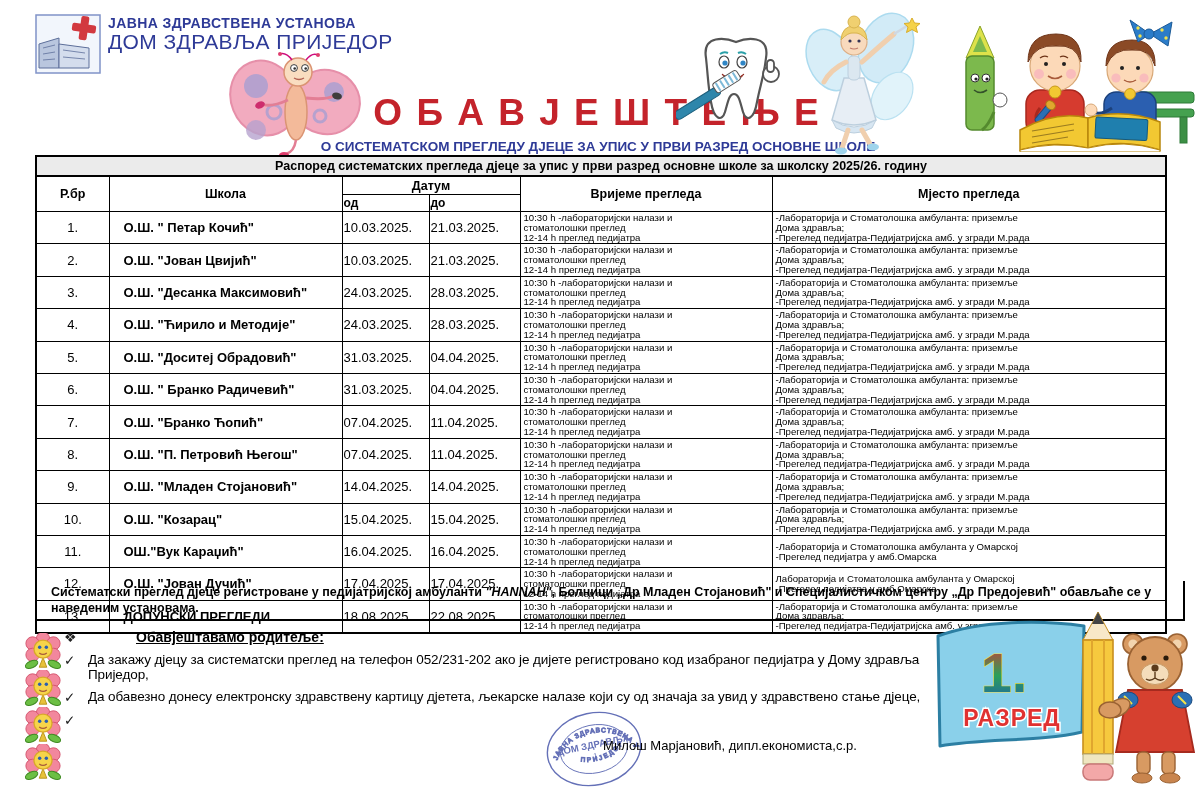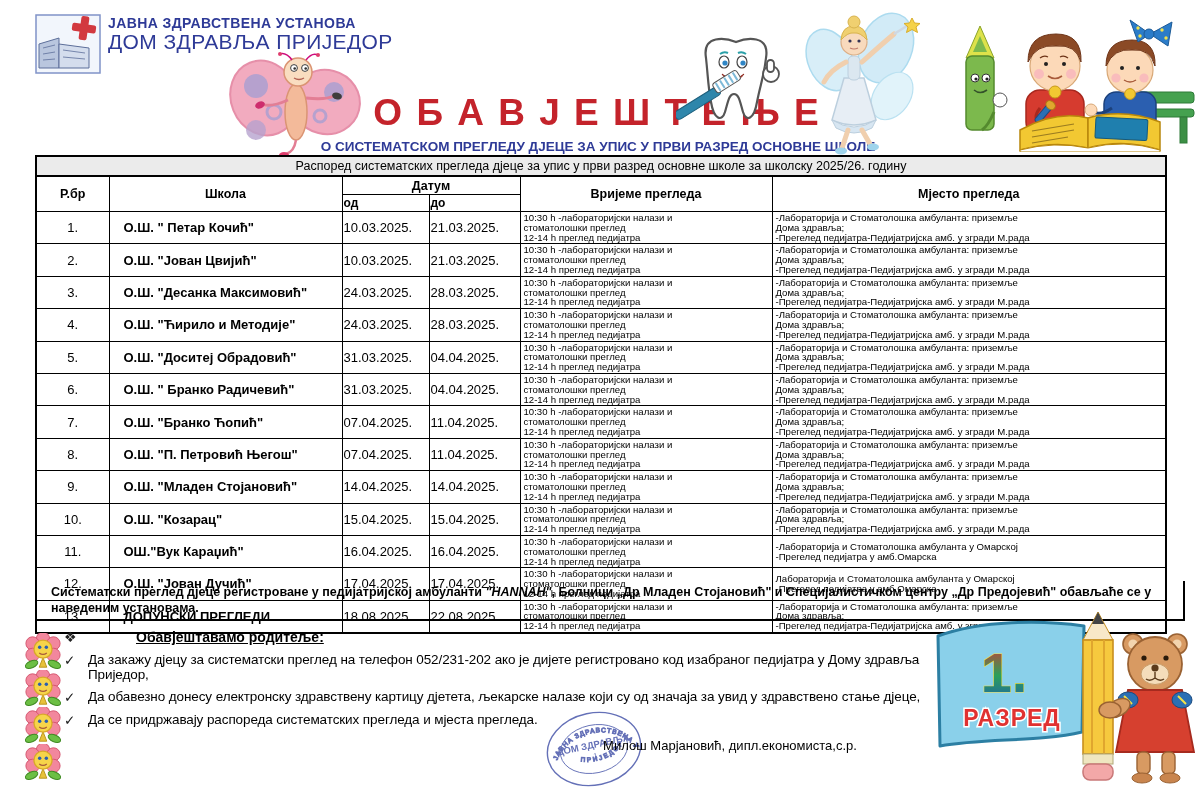--- a/index.html
+++ b/index.html
@@ -15,21 +15,21 @@
   .org1{font-size:14px;font-weight:bold;color:#2e3a97;letter-spacing:.4px;}
   .org2{font-size:21px;font-weight:normal;color:#2e3a97;letter-spacing:.4px;}
   .doc-title{left:352px;top:92px;width:490px;text-align:center;
     font-size:37px;font-weight:800;color:#c4232b;letter-spacing:2px;white-space:nowrap;}
   .doc-subtitle{left:318px;top:139px;width:560px;text-align:center;
     font-size:13.5px;font-weight:bold;color:#2e3a97;white-space:nowrap;}
   
   .sched{left:35px;top:155px;width:1130px;border-collapse:collapse;table-layout:fixed;}
   .sched td,.sched th{border:1px solid #000;overflow:hidden;}
   .sched{border:2px solid #000;}
-  .cap-row td{background:#ebebeb;font-size:12.5px;font-weight:normal;text-align:center;
+  .cap-row td{background:#ebebeb;font-size:12.5px;font-weight:bold;text-align:center;
     height:16px;border-bottom:2px solid #000;}
   .hdr{font-size:12.5px;font-weight:bold;text-align:center;background:#fff;}
   .hdr-sub{font-size:12px;font-weight:bold;text-align:left;height:13px;margin-top:20px;}
   .col-num{width:73px;} .col-school{width:233px;} .col-from{width:87px;}
   .col-to{width:91px;} .col-time{width:252px;} .col-place{width:394px;}
   .r-num{text-align:center;font-size:13px;}
   .r-school{font-size:13px;font-weight:bold;padding-left:14px;}
   .r-date{text-align:left;font-size:13px;}
   .r-time,.r-place{font-size:9.6px;line-height:9.8px;padding:1px 3px;vertical-align:middle;}
   .sched tbody tr{height:29px;}
@@ -537,21 +537,20 @@
     <span>Да закажу дјецу за систематски преглед на телефон 052/231-202 ако је дијете регистровано код изабраног педијатра у Дому здравља Приједор,</span>
   </div>
 
   <div class="p-row">
     <span class="p-check">✓</span>
     <span>Да обавезно донесу електронску здравствену картицу дјетета, љекарске налазе који су од значаја за увид у здравствено стање дјеце,</span>
   </div>
 
   <div class="p-row">
     <span class="p-check">✓</span>
-    <span>Да се придржавају распореда систематских прегледа и мјеста прегледа.</span>
   </div>
 </div>
 </div>
 
 <svg class="abs stamp" width="108" height="86" viewBox="0 0 108 86">
   <g transform="rotate(-12 54 43)" fill="none" stroke="#4a58ab">
     <ellipse cx="54" cy="43" rx="47" ry="36" stroke-width="1.4"></ellipse>
     <ellipse cx="54" cy="43" rx="34" ry="24" stroke-width="0.9"></ellipse>
     <path id="stamp-top" d="M14 50 A 42 33 0 0 1 94 50" fill="none" stroke="none"></path>
     <path id="stamp-bot" d="M22 40 A 36 28 0 0 0 86 40" fill="none" stroke="none"></path>

